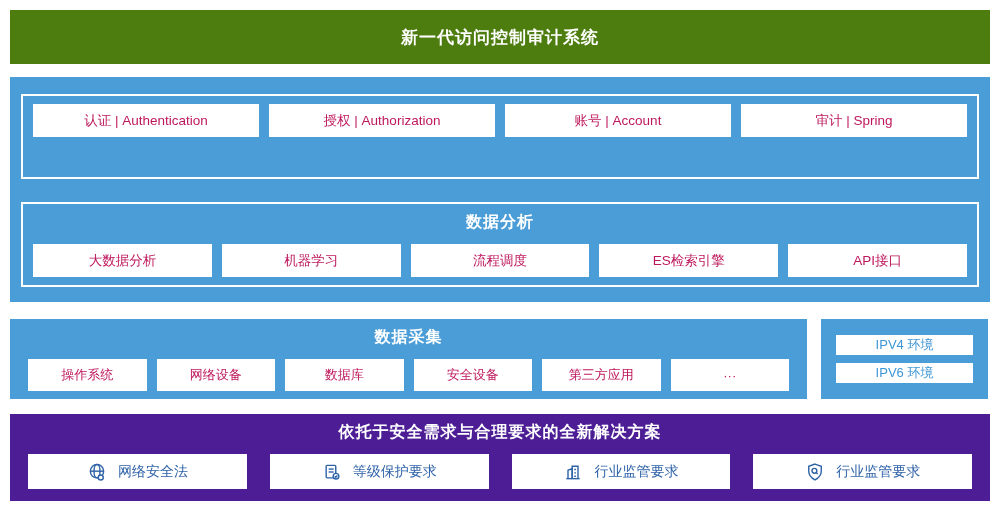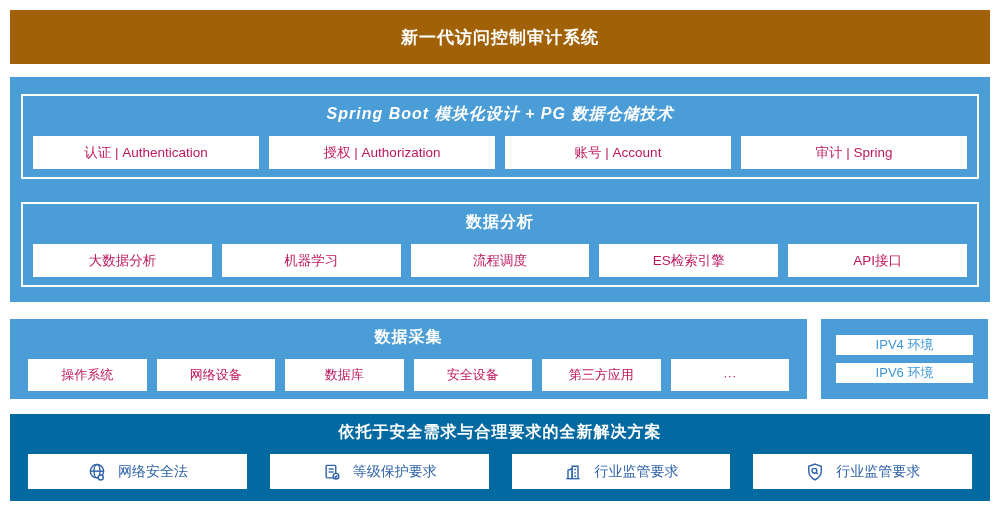--- a/index.html
+++ b/index.html
@@ -4,21 +4,21 @@
 <style>
   * { margin: 0; padding: 0; box-sizing: border-box; }
   html, body { width: 1000px; height: 529px; background: #ffffff; }
   body {
     font-family: "Liberation Sans", "DejaVu Sans", sans-serif;
     padding: 10px;
     overflow: hidden;
   }
   .banner {
     height: 54px;
-    background: #a16207;
+    background: #4d7c0f;
     display: flex;
     align-items: center;
     justify-content: center;
     color: #ffffff;
     font-size: 17px;
     font-weight: bold;
     letter-spacing: 1px;
     margin-bottom: 13px;
   }
   .platform {
@@ -78,21 +78,21 @@
   .env-btn {
     background: #ffffff;
     height: 20px;
     display: flex;
     align-items: center;
     justify-content: center;
     color: #3d96d5;
     font-size: 13px;
   }
   .solution {
-    background: #0369a1;
+    background: #4c1d95;
     height: 87px;
     padding: 8px 18px 12px;
   }
   .solution .inner-title { margin-bottom: 12px; }
   .sol-row { display: flex; gap: 23px; }
   .sol-btn {
     flex: 1;
     background: #ffffff;
     height: 35px;
     display: flex;
@@ -107,21 +107,20 @@
 </head>
 <body>
 
 <div class="banner">
   <span>新一代访问控制审计系统</span>
 </div>
 
 <div class="platform">
 
   <div class="inner-box">
-    <div class="inner-title italic">Spring Boot 模块化设计 + PG 数据仓储技术</div>
     <div class="btn-row">
       <div class="btn">认证 | Authentication</div>
       <div class="btn">授权 | Authorization</div>
       <div class="btn">账号 | Account</div>
       <div class="btn">审计 | Spring</div>
     </div>
   </div>
 
   <div class="inner-box">
     <div class="inner-title">数据分析</div>

